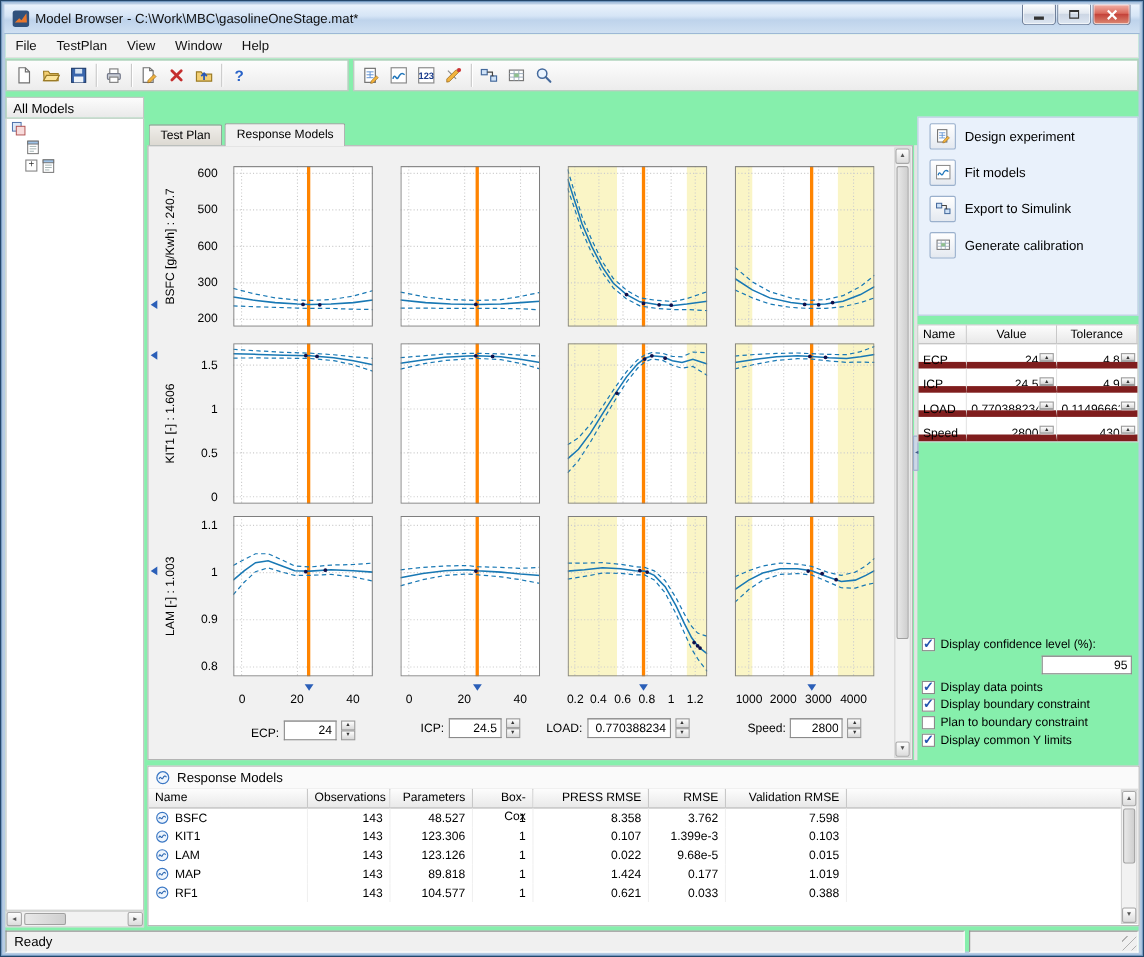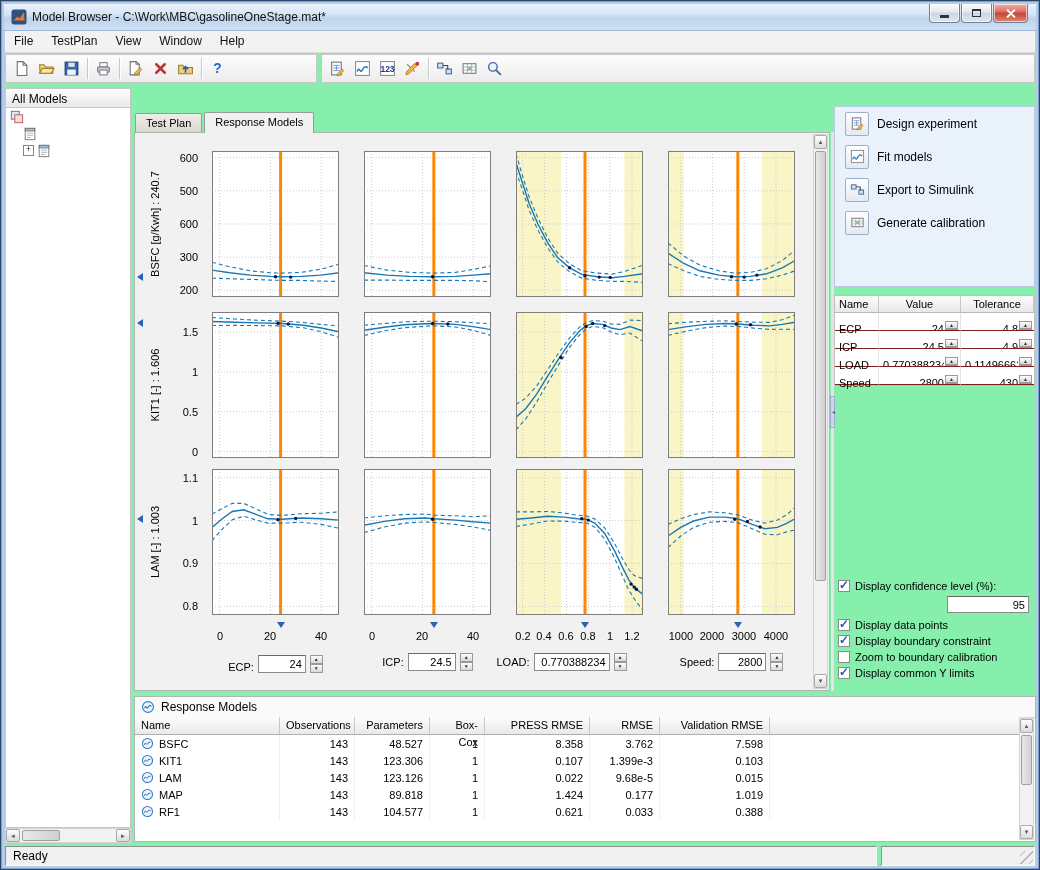--- a/index.html
+++ b/index.html
@@ -46,21 +46,21 @@
   .spin-btn{flex:1;border:1px solid #9a9a9a;background:linear-gradient(#fefefe,#d8d8d8);font-size:5px;line-height:7px;text-align:center;color:#333;padding:0;box-sizing:border-box;overflow:hidden;}
   .v-splitter{position:absolute;left:830px;top:131px;width:3px;height:559px;background:#e4e4e4;}
   .split-handle{position:absolute;left:829px;top:395px;width:5px;height:32px;background:#cdd8e6;border:1px solid #9ab0cc;font-size:5px;line-height:30px;text-align:center;color:#44608a;box-sizing:border-box;}
   .common-tasks{position:absolute;left:833px;top:105px;width:201px;height:181px;background:#e9f1fb;border:1px solid #b9cbe2;box-sizing:border-box;}
   .ct-title{font-weight:bold;font-size:13px;color:#14336e;padding:8px 0 6px 10px;}
   .ct-item{display:flex;align-items:center;gap:8px;height:33px;padding-left:10px;font-size:12px;}
   .ct-ico{width:22px;height:22px;background:linear-gradient(#ffffff,#e4e9f0);border:1px solid #9ab0cc;border-radius:2px;display:flex;align-items:center;justify-content:center;flex:none;line-height:0;}
   .factor-table{position:absolute;left:833px;top:294px;width:201px;background:#fff;border:1px solid #c0c0c0;box-sizing:border-box;}
   .ft-row{display:flex;}
   .ft-hcell{box-sizing:border-box;height:17px;line-height:16px;font-size:11px;padding:0 4px;background:linear-gradient(#fdfdfd,#e8e8e8);border-right:1px solid #c8c8c8;border-bottom:1px solid #b8b8b8;flex:none;}
-  .ft-cell{box-sizing:border-box;height:18px;font-size:11px;padding:15px 2px 1px 4px;border-right:1px solid #e4e4e4;border-bottom:1px solid #7f1d1d;flex:none;display:flex;align-items:center;}
+  .ft-cell{box-sizing:border-box;height:18px;font-size:11px;padding:15px 2px 1px 4px;border-right:1px solid #e4e4e4;border-bottom:6px solid #7f1d1d;flex:none;display:flex;align-items:center;}
   .ft-cell.num{justify-content:flex-end;gap:1px;overflow:hidden;}
   .cellval{overflow:hidden;white-space:nowrap;}
   .display-options{position:absolute;left:837px;top:579px;width:197px;}
   .opt-row{display:flex;align-items:center;gap:5px;margin-bottom:4px;font-size:11px;white-space:nowrap;}
   .cb{width:12px;height:12px;border:1px solid #8a8a8a;background:#fff;display:inline-block;position:relative;flex:none;box-sizing:border-box;}
   .cb.on::after{content:"✓";position:absolute;left:0;top:-3px;font-size:12px;font-weight:bold;color:#2456b0;}
   .opt-input-row{display:flex;justify-content:flex-end;margin:0 6px 6px 0;}
   .bottom-panel{position:absolute;left:133px;top:695px;width:902px;height:146px;border:1px solid #b4b4b4;background:#fff;box-sizing:border-box;overflow:hidden;}
   .rm-header{height:20px;display:flex;align-items:center;gap:6px;padding-left:6px;background:#fafafa;border-bottom:1px solid #d8d8d8;font-size:12px;}
   .rm-row{display:flex;}
@@ -691,21 +691,21 @@
       <div class="opt-row">
         <span class="cb on"></span>
         <span class="opt-label">Display data points</span>
       </div>
       <div class="opt-row">
         <span class="cb on"></span>
         <span class="opt-label">Display boundary constraint</span>
       </div>
       <div class="opt-row">
         <span class="cb"></span>
-        <span class="opt-label">Zoom to boundary calibration</span>
+        <span class="opt-label">Plan to boundary constraint</span>
       </div>
       <div class="opt-row">
         <span class="cb on"></span>
         <span class="opt-label">Display common Y limits</span>
       </div>
     </div>
 
   <div class="bottom-panel">
     <div class="rm-header">
       <span class="ico" id="rm-ico"><svg width="14" height="14" viewBox="0 0 16 16">

